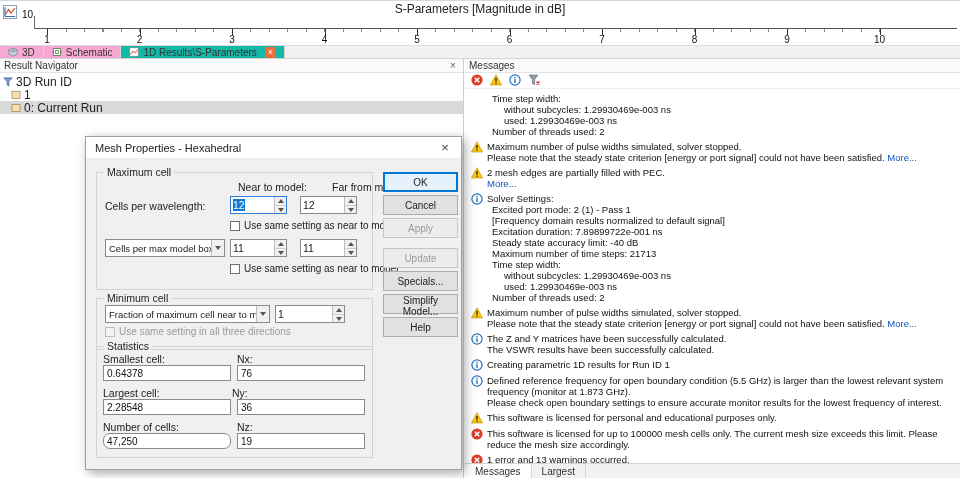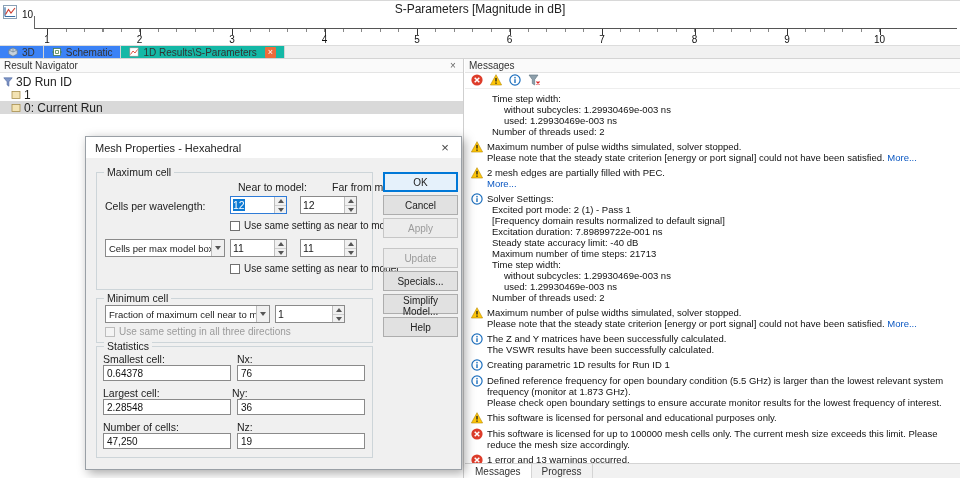--- a/index.html
+++ b/index.html
@@ -16,21 +16,21 @@
   .x-axis{position:absolute;left:35px;top:27px;right:3px;height:17px;border-top:1px solid #555;}
   .x-minor-ticks{position:absolute;left:12px;top:0;width:846px;height:3px;
     background-image:repeating-linear-gradient(to right,#888 0,#888 1px,transparent 1px,transparent 18.5px);}
   .x-tick{position:absolute;top:0;width:1px;height:6px;background:#333;}
   .x-label{position:absolute;top:5px;transform:translateX(-50%);font-size:10px;color:#111;}
 
   
   .tab-strip{position:absolute;left:0;top:44px;width:960px;height:14px;background:#f1f1f1;
     border-top:1px solid #dcdcdc;border-bottom:1px solid #d4d4d4;display:flex;align-items:stretch;}
   .doc-tab{display:flex;align-items:center;gap:4px;padding:0 8px;border-right:1px solid #d4d4d4;
-    font-size:10px;color:#333;background:#3b82f6;cursor:default;white-space:nowrap;}
+    font-size:10px;color:#333;background:#f9a8d4;cursor:default;white-space:nowrap;}
   .doc-tab.active{background:#14b8a6;}
   .tab-icon{width:10px;height:10px;display:inline-block;}
   .tab-icon svg{display:block;}
   .tab-close{display:inline-block;width:11px;height:11px;margin-left:4px;background:#ee6b3b;color:#fff;
     font-size:9px;line-height:11px;text-align:center;border-radius:1px;}
 
   
   .left-panel{position:absolute;left:0;top:58px;width:464px;height:420px;background:#fff;border-right:1px solid #cfcfcf;}
   .right-panel{position:absolute;left:465px;top:58px;width:495px;height:420px;background:#fff;}
   .panel-header{height:14px;background:#fafafa;border-bottom:1px solid #e4e4e4;font-size:10px;color:#333;
@@ -373,21 +373,21 @@
               <path d="M3.7 3.7l4.6 4.6M8.3 3.7L3.7 8.3" stroke="#fff" stroke-width="1.5"></path>
             </svg>
           </span>
           <div class="msg-body">
             <div class="msg-line"><span>1 error and 13 warnings occurred.</span></div>
           </div>
         </div>
       </div>
     <div class="msg-bottom-tabs">
         <div class="btab active">Messages</div>
-        <div class="btab">Progress</div>
+        <div class="btab">Largest</div>
       </div>
   </div>
 
   <div class="dialog">
     <div class="dlg-title">
       <span>Mesh Properties - Hexahedral</span>
       <span class="dlg-close">×</span>
     </div>
 
     <div class="grp" style="left:10px;top:35px;width:277px;height:118px;">
@@ -435,21 +435,21 @@
             <span class="sd"></span>
           </span>
       </span>
 
       <label class="cb" style="left:133px;top:90px;">
         <span class="cb-box"></span>
         <span>Use same setting as near to model</span>
       </label>
     </div>
 
-    <div class="grp" style="left:10px;top:161px;width:277px;height:45px;">
+    <div class="grp" style="left:10px;top:161px;width:277px;height:52px;">
       <span class="grp-label">Minimum cell</span>
       <span class="dd" style="left:8px;top:6px;width:165px;">
         <span class="dd-val">Fraction of maximum cell near to model</span>
         <span class="dd-arrow"></span>
       </span>
       <span class="spin" style="left:178px;top:6px;width:70px;">
         <span class="spin-val"><span>1</span></span>
         <span class="spin-btns">
             <span class="su"></span>
             <span class="sd"></span>
@@ -469,21 +469,21 @@
       <input class="txt" style="left: 6px; top: 18px; width: 128px;" readonly="" value="0.64378">
       <input class="txt" style="left: 140px; top: 18px; width: 128px;" readonly="" value="76">
 
       <span class="fld-label" style="left:6px;top:40px;">Largest cell:</span>
       <span class="fld-label" style="left:135px;top:40px;">Ny:</span>
       <input class="txt" style="left: 6px; top: 52px; width: 128px;" readonly="" value="2.28548">
       <input class="txt" style="left: 140px; top: 52px; width: 128px;" readonly="" value="36">
 
       <span class="fld-label" style="left:6px;top:74px;">Number of cells:</span>
       <span class="fld-label" style="left:140px;top:74px;">Nz:</span>
-      <input class="txt" style="left: 6px; top: 86px; width: 128px;" readonly="" value="47,250">
+      <input class="txt" style="left: 6px; top: 86px; width: 128px; border-radius: 7px;" readonly="" value="47,250">
       <input class="txt" style="left: 140px; top: 86px; width: 128px;" readonly="" value="19">
     </div>
 
     <button class="dlg-btn default" style="top:35px;">OK</button>
     <button class="dlg-btn" style="top:58px;">Cancel</button>
     <button class="dlg-btn" style="top:81px;" disabled="">Apply</button>
     <button class="dlg-btn" style="top:111px;" disabled="">Update</button>
     <button class="dlg-btn" style="top:134px;">Specials...</button>
     <button class="dlg-btn" style="top:157px;">Simplify Model...</button>
     <button class="dlg-btn" style="top:180px;">Help</button>

